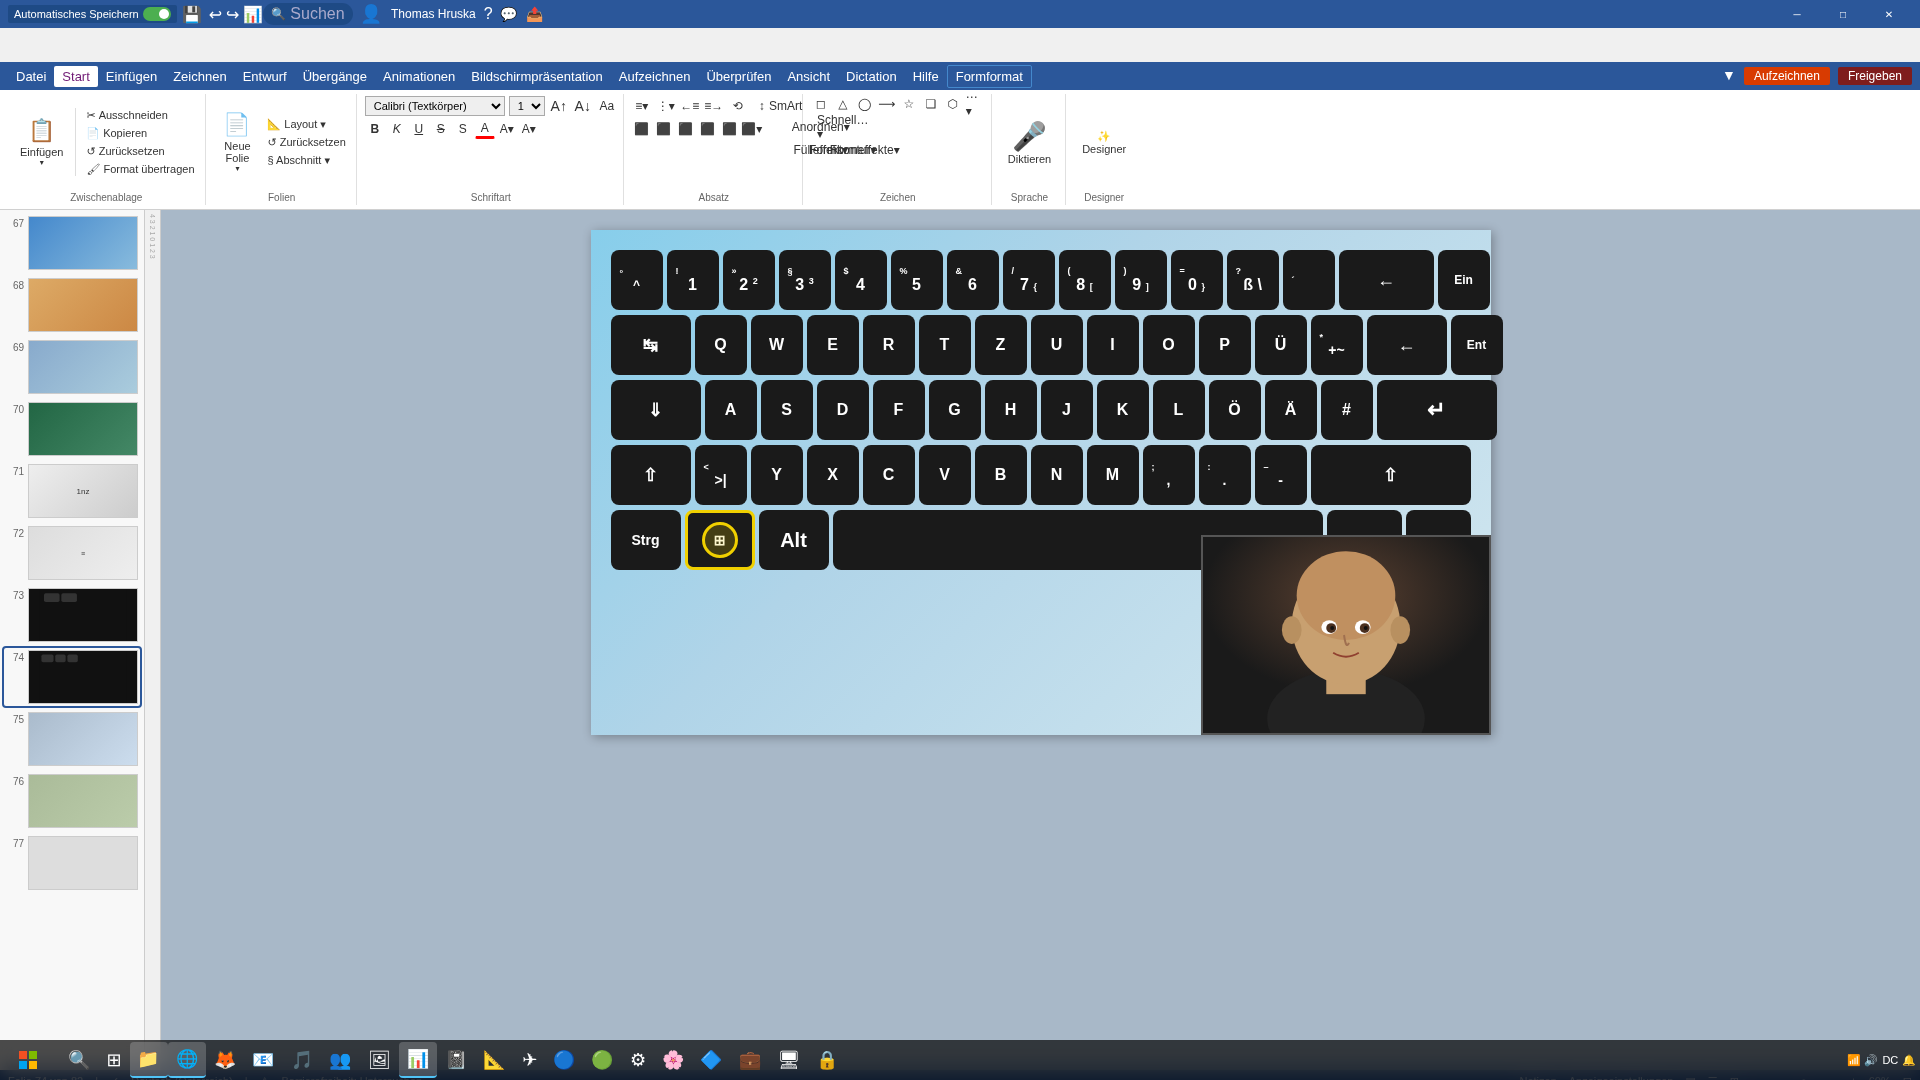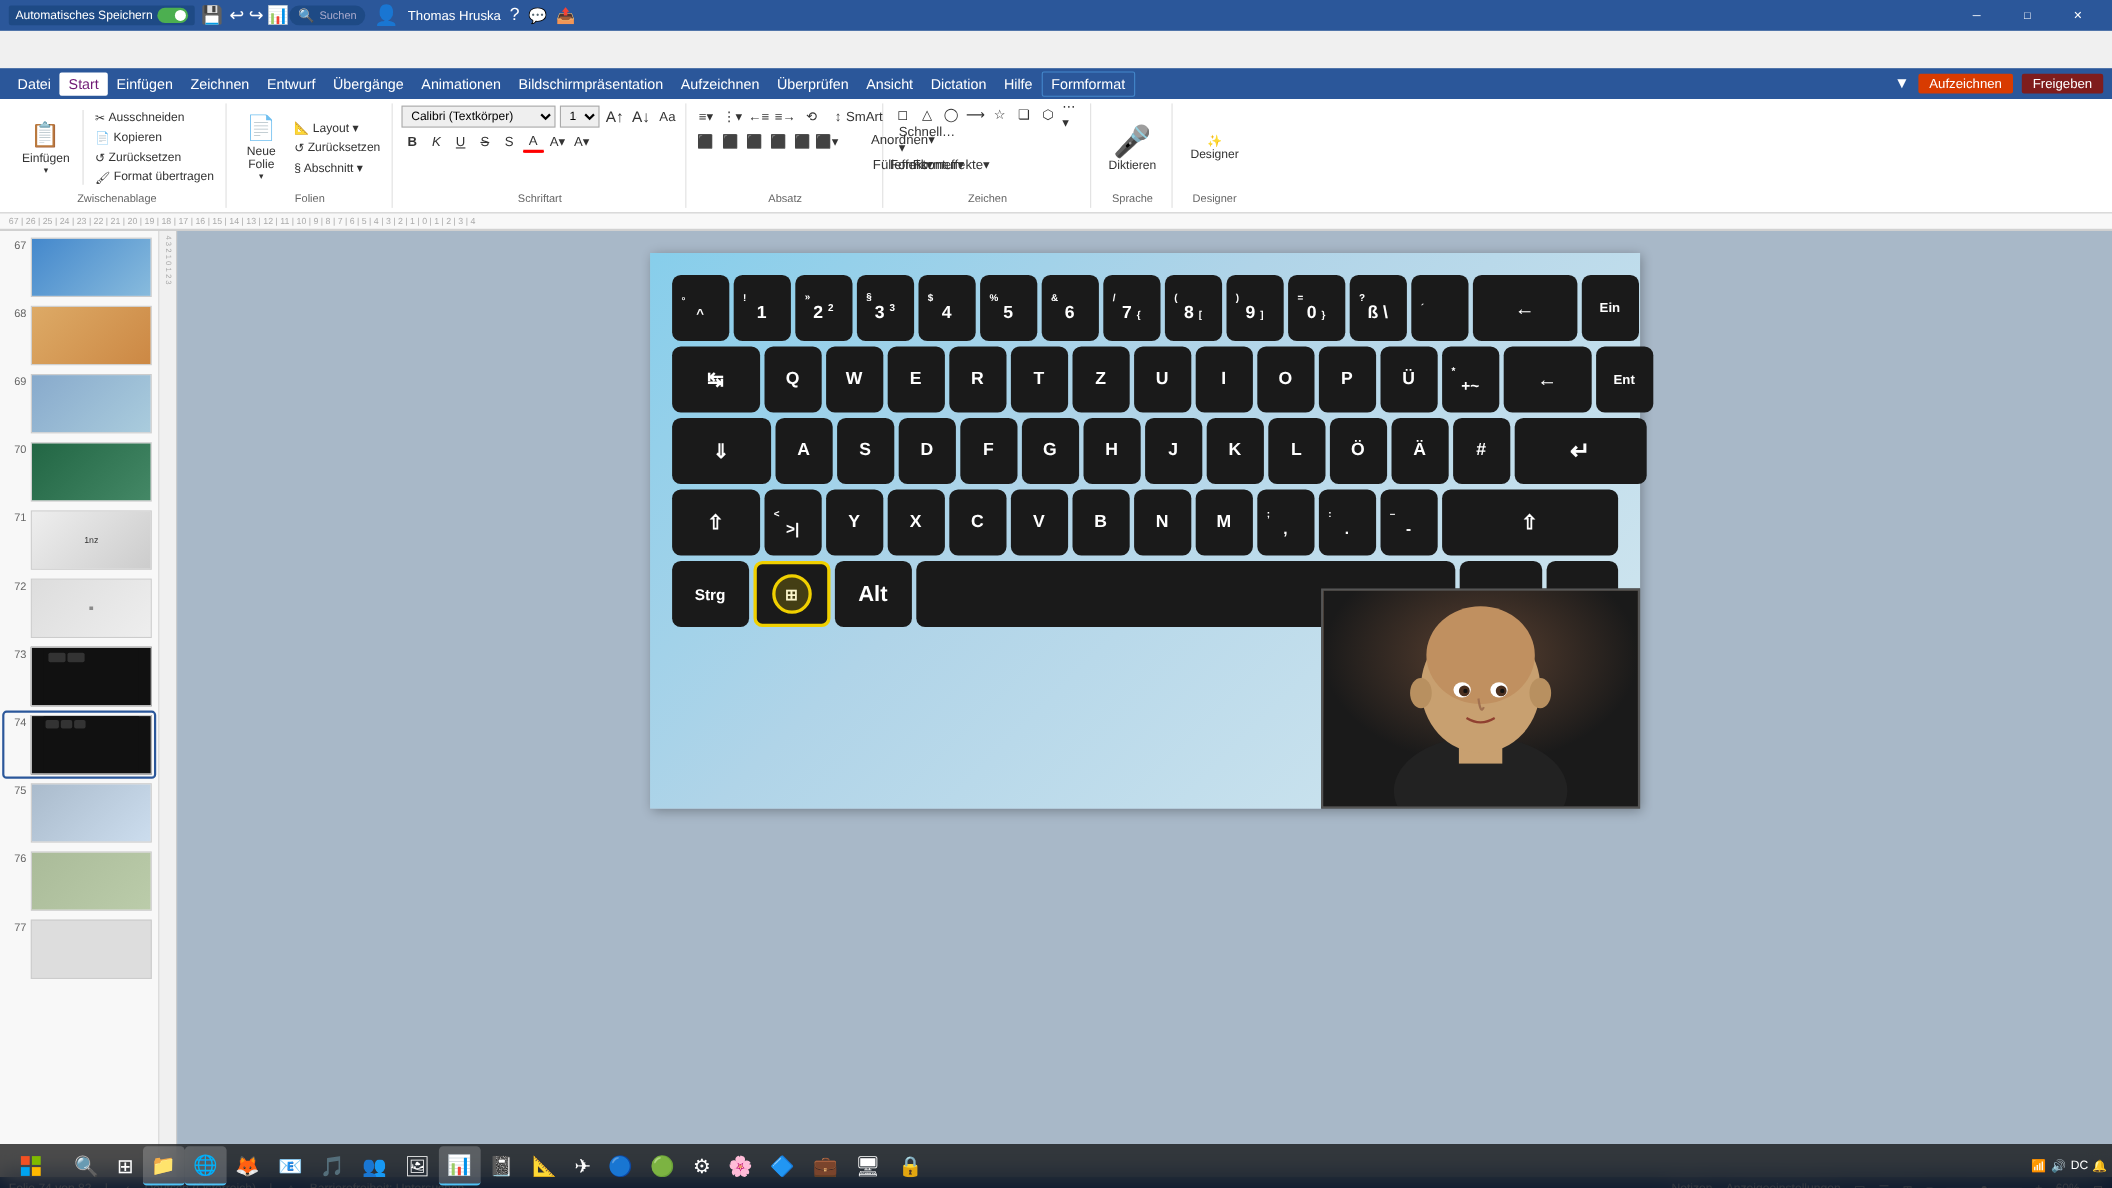--- a/index.html
+++ b/index.html
@@ -327,21 +327,21 @@
       <span class="toggle-switch"></span>
     </div>
     <span style="font-size:16px; margin:0 2px;">💾</span>
     <span style="font-size:16px;">↩</span>
     <span style="font-size:16px;">↪</span>
     <span style="font-size:16px;">📊</span>
   </div>
   <div style="display:flex;align-items:center;gap:8px;">
     <div style="display:flex;align-items:center;background:#1e4a85;border-radius:16px;padding:2px 8px;gap:4px;">
       <span>🔍</span>
-      <span style="color:#aac;font-size:10px;">Suchen</span>
+      <span style="color:#aac;font-size:16px;">Suchen</span>
     </div>
     <span style="font-size:18px;">👤</span>
     <span>Thomas Hruska</span>
     <span style="font-size:16px;">?</span>
     <span style="font-size:14px;">💬</span>
     <span style="font-size:14px;">📤</span>
   </div>
   <div class="win-controls">
     <div class="win-btn">─</div>
     <div class="win-btn">□</div>
@@ -500,23 +500,20 @@
         <div class="designer-btn">
           <span class="btn-icon">✨</span>
           <span>Designer</span>
         </div>
       </div>
       <div class="ribbon-group-label">Designer</div>
     </div>
 
   </div>
 
-  <div class="ribbon-ruler">
-    <span style="margin-right:auto;font-size:8px;color:#aaa;">67 | 26 | 25 | 24 | 23 | 22 | 21 | 20 | 19 | 18 | 17 | 16 | 15 | 14 | 13 | 12 | 11 | 10 | 9 | 8 | 7 | 6 | 5 | 4 | 3 | 2 | 1 | 0 | 1 | 2 | 3 | 4</span>
-  </div>
 </div>
 
 <div id="main-layout">
 
   <div id="slide-panel">
     <div class="slide-item">
       <span class="slide-num">67</span>
       <div class="slide-thumb slide-thumb-67"></div>
     </div>
     <div class="slide-item">

